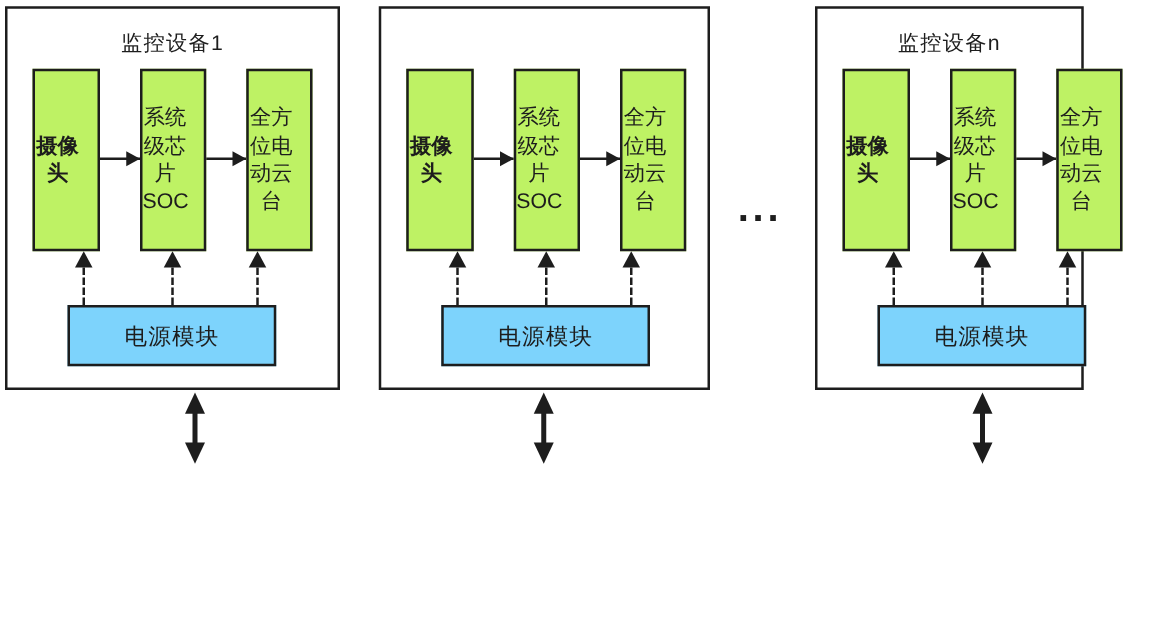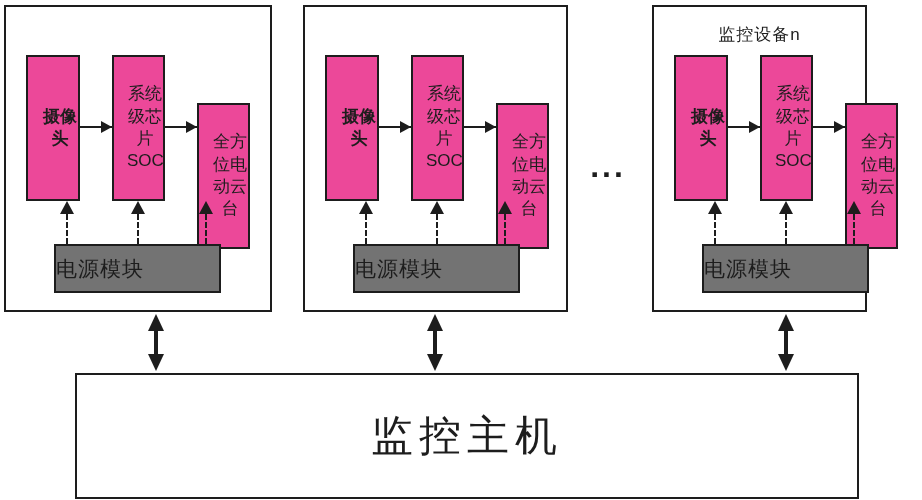--- a/index.html
+++ b/index.html
@@ -25,27 +25,27 @@
     position:absolute;top:16px;left:0;right:0;
     text-align:center;
     font-size:17px;
     letter-spacing:1px;
   }
   
   .comp{
     position:absolute;top:48px;height:146px;
     border:2px solid var(--ink);
     box-sizing:border-box;
-    display:flex;align-items:center;justify-content:flex-end;
+    display:flex;align-items:center;justify-content:flex-start;
     text-align:center;
-    background:#ec4899;
+    background:#bef264;
   }
   .comp1{left:20px;width:54px;font-weight:bold;}
   .comp2{left:106px;width:53px;}
-  .comp3{left:191px;width:53px;margin-top:48px;}
+  .comp3{left:191px;width:53px;}
   .comp-label{
     display:block;width:36px;
     font-size:17px;line-height:1.32;
     white-space:pre-line;
   }
   
   .harrow{
     position:absolute;top:119px;height:0;width:32px;
     border-top:2px solid var(--ink);
   }
@@ -71,23 +71,23 @@
     border-left:2px dashed var(--ink);
   }
   .varrow1{left:54px;}
   .varrow2{left:125px;}
   .varrow3{left:193px;}
   
   .power{
     position:absolute;left:48px;top:237px;width:167px;height:49px;
     border:2px solid var(--ink);
     box-sizing:border-box;
-    display:flex;align-items:center;justify-content:flex-start;
-    font-size:21px;letter-spacing:1px;
-    background:#737373;
+    display:flex;align-items:center;justify-content:center;
+    font-size:18px;letter-spacing:1px;
+    background:#7dd3fc;
   }
   
   .dblarrow{position:absolute;top:314px;width:16px;height:57px;}
   .dblarrow::before{
     content:"";position:absolute;top:0;left:0;width:0;height:0;
     border-left:8px solid transparent;
     border-right:8px solid transparent;
     border-bottom:17px solid var(--ink);
   }
   .dblarrow::after{
@@ -119,20 +119,21 @@
   .host-label{
     font-size:42px;font-weight:500;letter-spacing:6px;
   }
 </style>
 </head>
 <body>
 
 <div class="canvas">
 
   <section class="device" style="left:4px;width:268px;">
+    <div class="device-title">监控设备1</div>
     <div class="comp comp1">
       <span class="comp-label">摄像头</span>
     </div>
     <div class="harrow harrow1"></div>
     <div class="comp comp2">
       <span class="comp-label">系统级芯片
 SOC</span>
     </div>
     <div class="harrow harrow2"></div>
     <div class="comp comp3">
@@ -221,17 +222,14 @@
   <div class="dblarrow" style="left:148px;">
       <div class="stem"></div>
     </div>
   <div class="dblarrow" style="left:427px;">
       <div class="stem"></div>
     </div>
   <div class="dblarrow" style="left:778px;">
       <div class="stem"></div>
     </div>
 
-  <section class="host">
-    <span class="host-label">监控主机</span>
-  </section>
 
 </div>
 
 </body></html>

